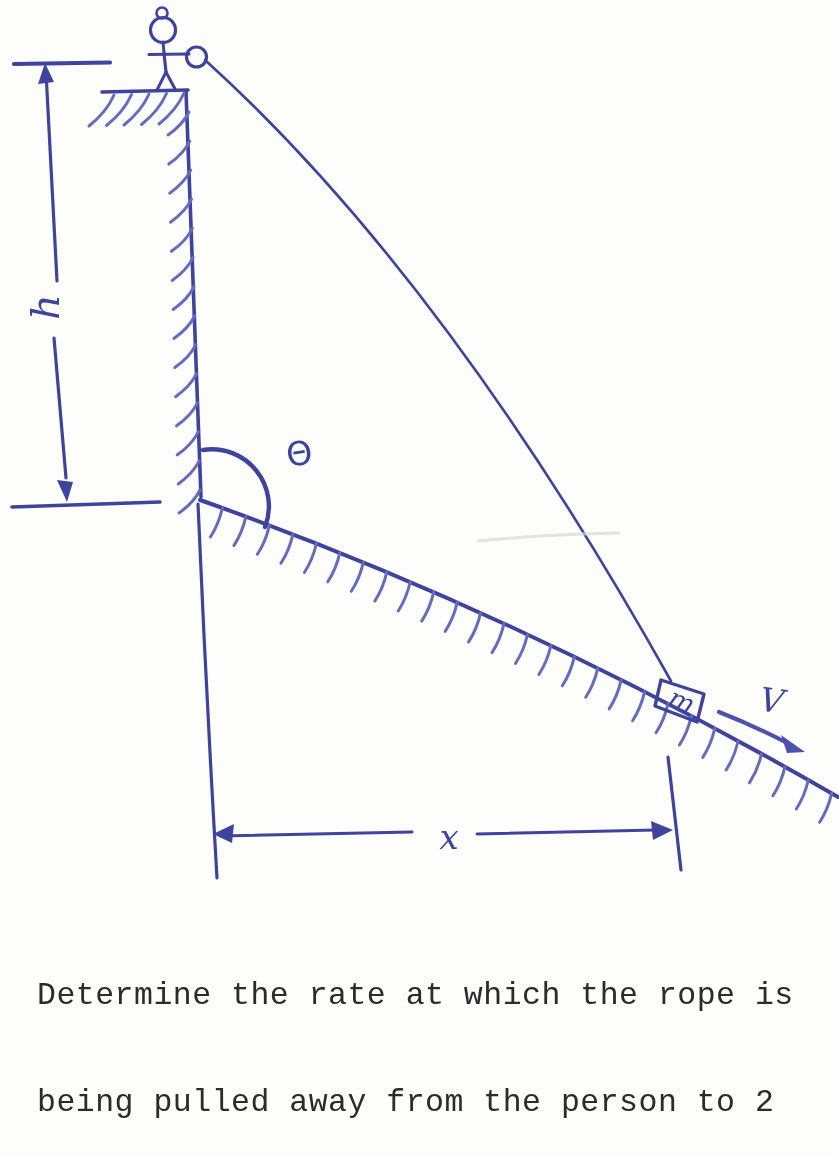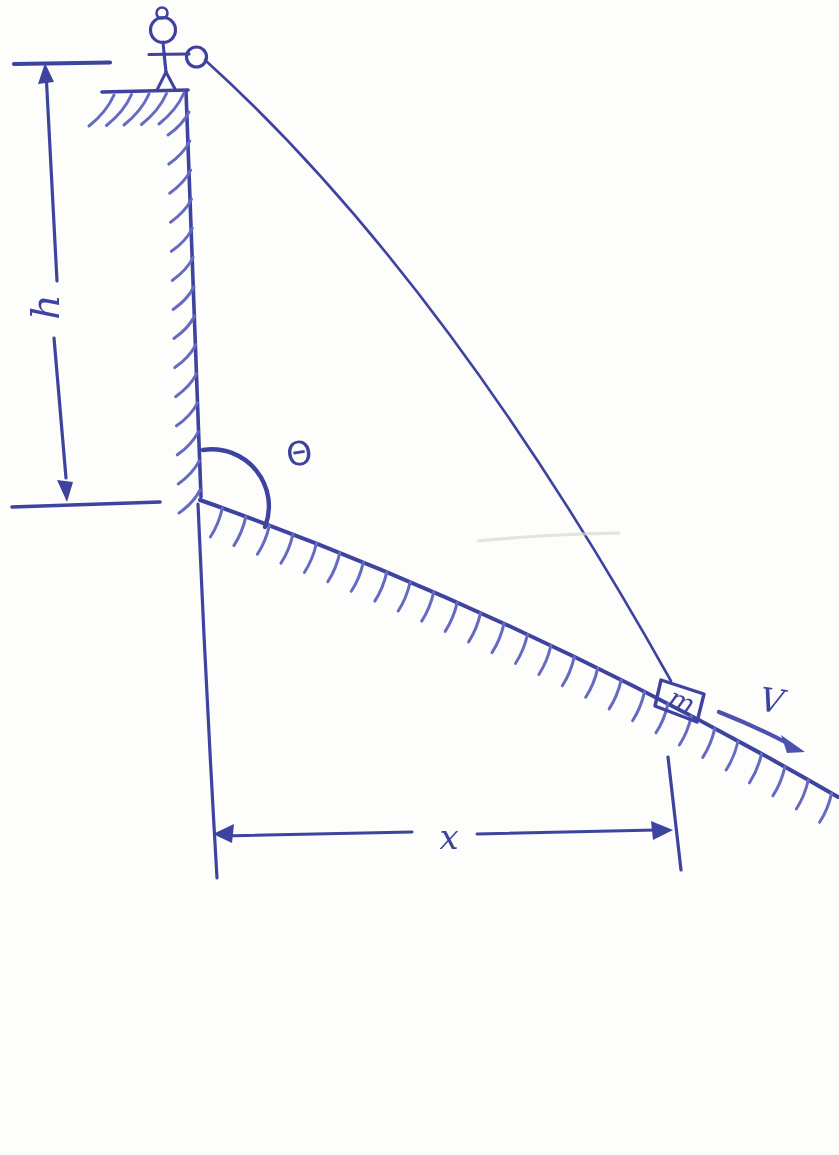--- a/index.html
+++ b/index.html
@@ -130,16 +130,18 @@
       <path d="M477,834 L656,830" stroke-width="3"></path>
       <polygon points="213,834 234,824 232,843" fill="#3e43a0" stroke="none"></polygon>
       <polygon points="673,830 651,821 653,840" fill="#3e43a0" stroke="none"></polygon>
     </g>
     <text class="lbl" x="449" y="849" font-size="34" fill="#3e43a0" text-anchor="middle">x</text>
 
     <path d="M477,541 Q550,534 620,533" fill="none" stroke="#d9d9d2" stroke-width="3" opacity="0.7"></path>
   </svg>
 
   <div class="problem">
+    <div>Determine the rate at which the rope is</div>
+    <div>being pulled away from the person to 2</div>
     
     
   </div>
 </div>
 
 </body></html>

